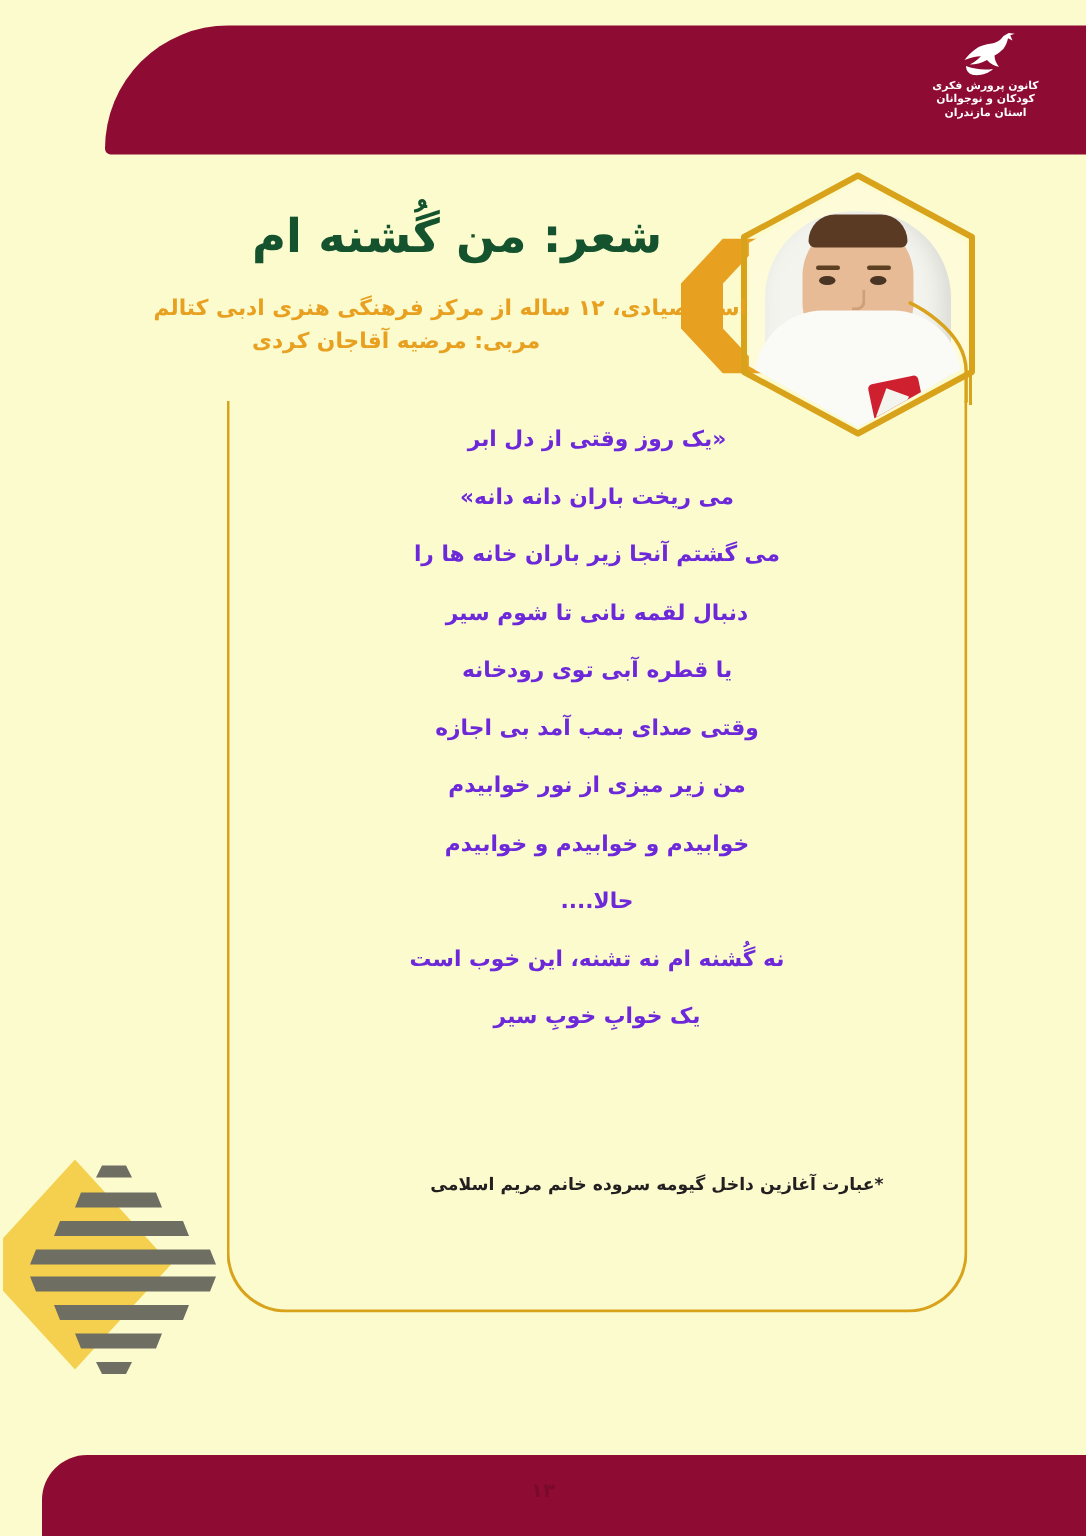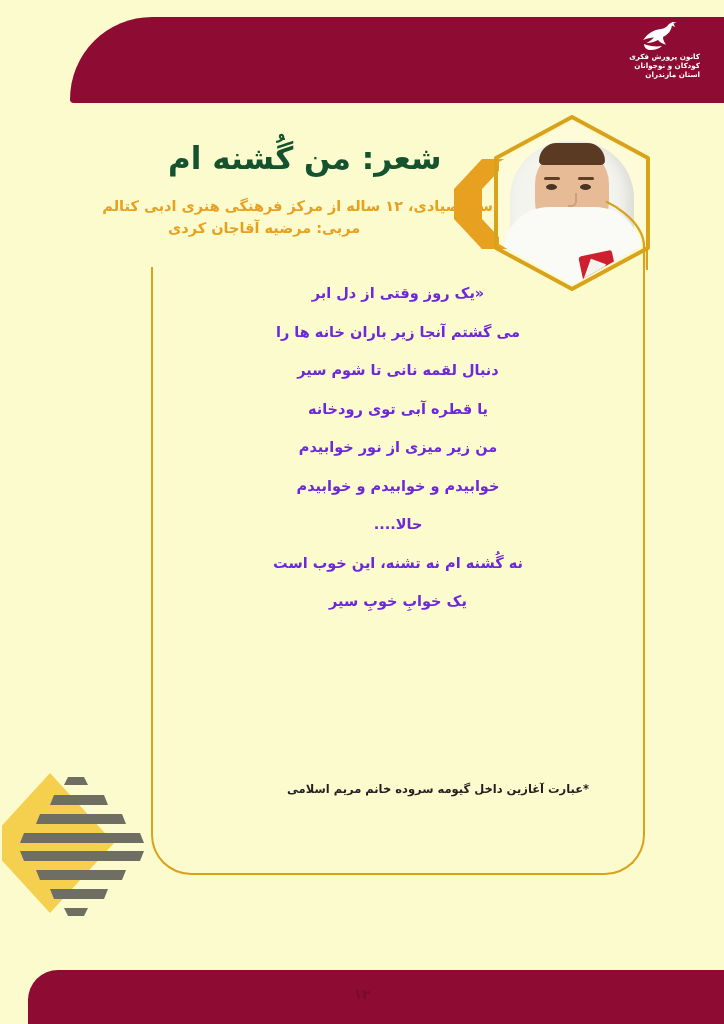--- a/index.html
+++ b/index.html
@@ -36,21 +36,21 @@
     border-bottom-left-radius: 4px;
   }
 
   
   .logo {
     position: absolute;
     right: 24px;
     top: 22px;
     width: 86px;
     height: 74px;
-    text-align: right;
+    text-align: center;
     color: #ffffff;
     direction: rtl;
   }
   .logo-bird {
     display: block;
     margin: 0 auto;
     width: 46px;
     height: 30px;
   }
   .logo-lines {
@@ -369,23 +369,25 @@
     </div>
   </div>
 
   <div class="frame"></div>
   <svg class="frame-right-curve" viewBox="0 0 44 72">
     <path d="M2 2 C2 2 42 20 42 50 L42 72" fill="none" stroke="#d9a21b" stroke-width="2.4"></path>
   </svg>
 
   <div class="poem">
     <div class="poem-line">«یک روز وقتی از دل ابر</div>
+    <div class="poem-line">می ریخت باران دانه دانه»</div>
     <div class="poem-line">می گشتم آنجا زیر باران خانه ها را</div>
     <div class="poem-line">دنبال لقمه نانی تا شوم سیر</div>
     <div class="poem-line">یا قطره آبی توی رودخانه</div>
+    <div class="poem-line">وقتی صدای بمب آمد بی اجازه</div>
     <div class="poem-line">من زیر میزی از نور خوابیدم</div>
     <div class="poem-line">خوابیدم و خوابیدم و خوابیدم</div>
     <div class="poem-line">حالا....</div>
     <div class="poem-line">نه گُشنه ام نه تشنه، این خوب است</div>
     <div class="poem-line">یک خوابِ خوبِ سیر</div>
   </div>
 
   <div class="footnote">*عبارت آغازین داخل گیومه سروده خانم مریم اسلامی</div>
 
   <svg class="deco" viewBox="0 0 160 160">

